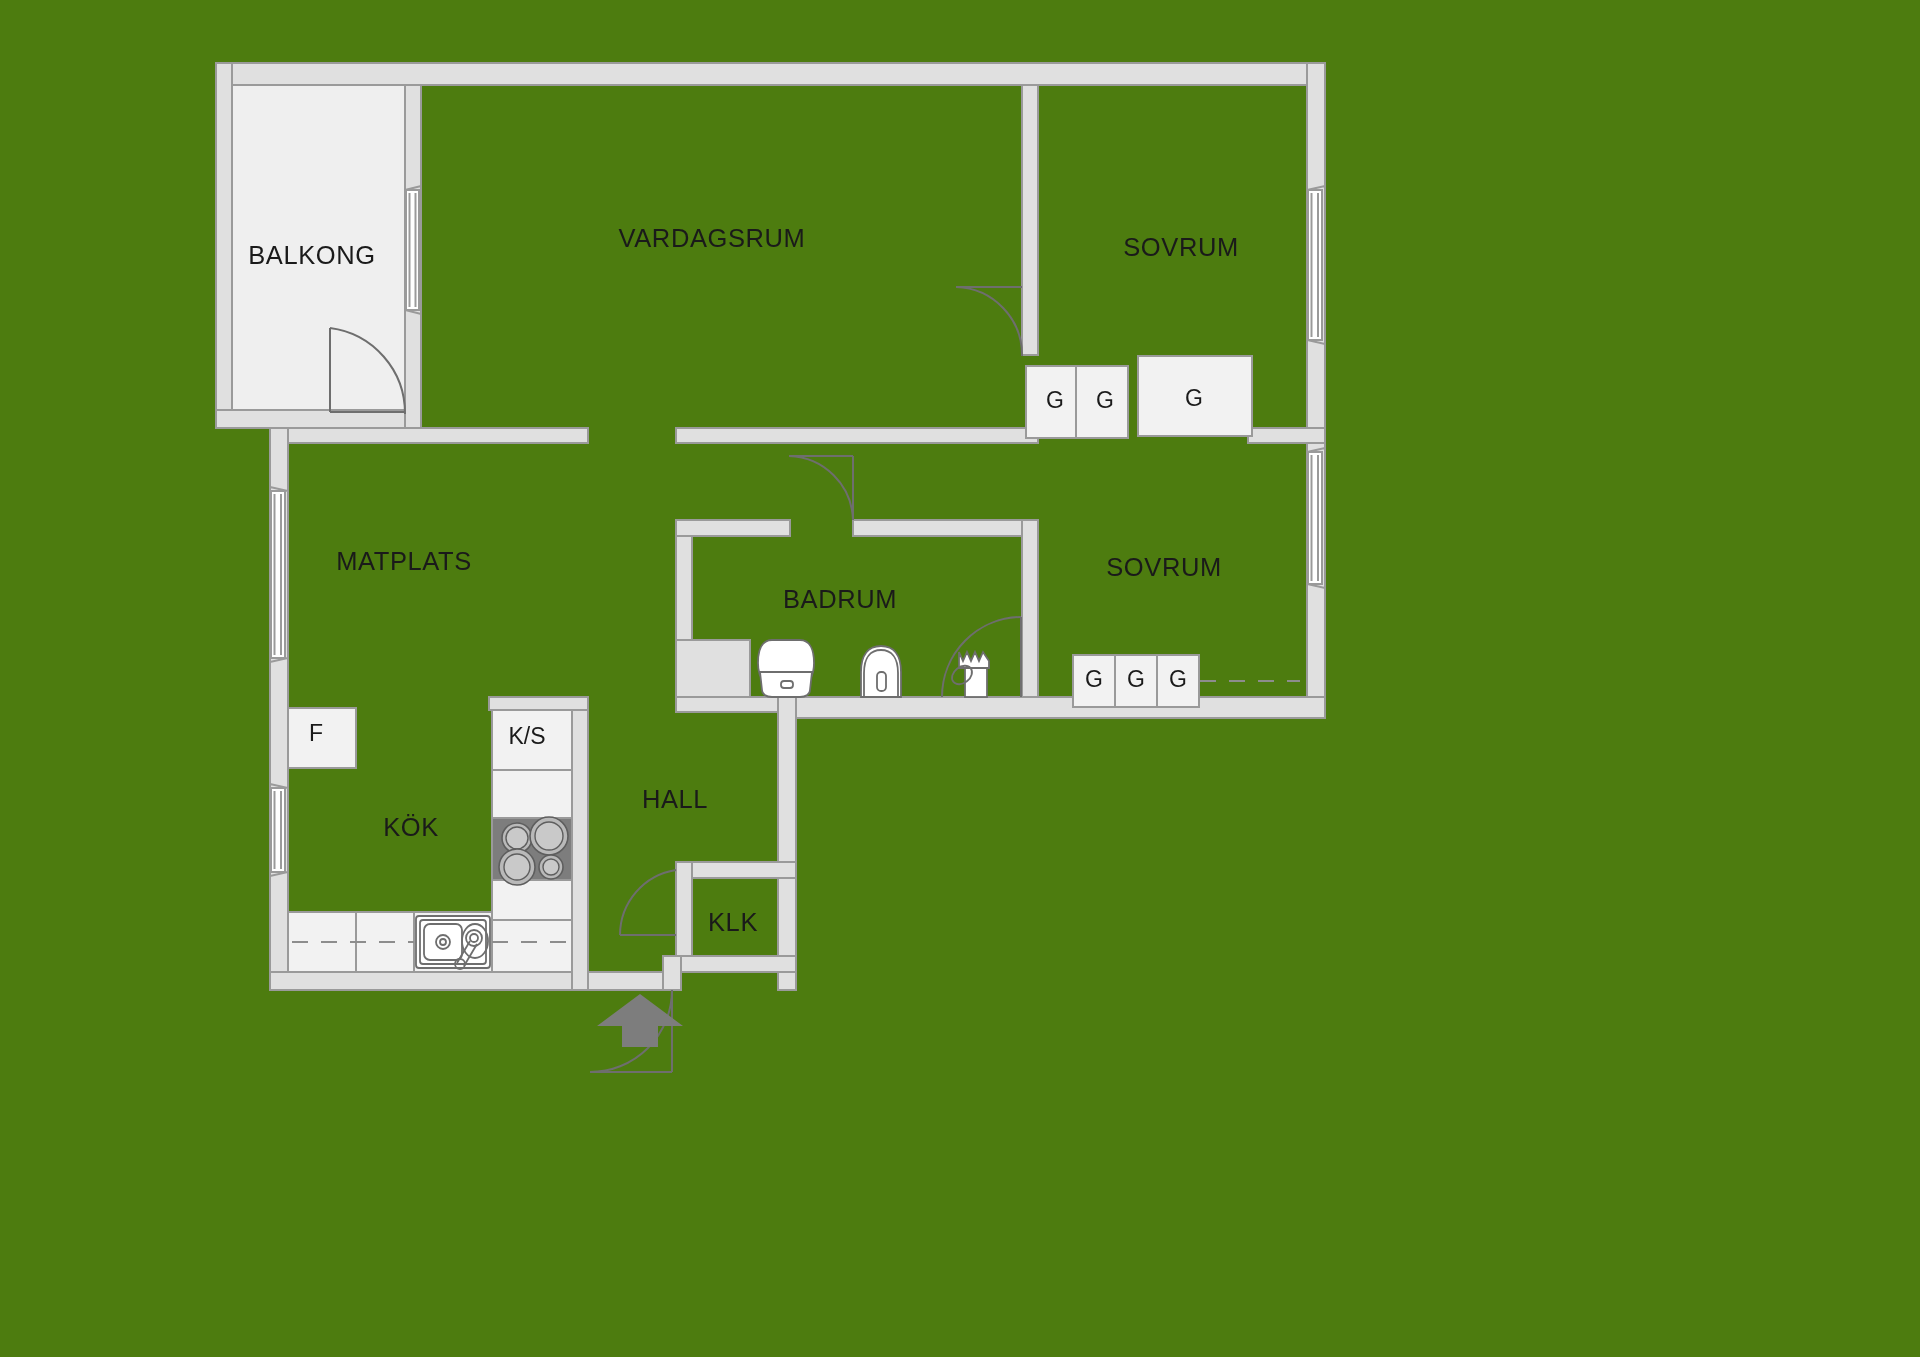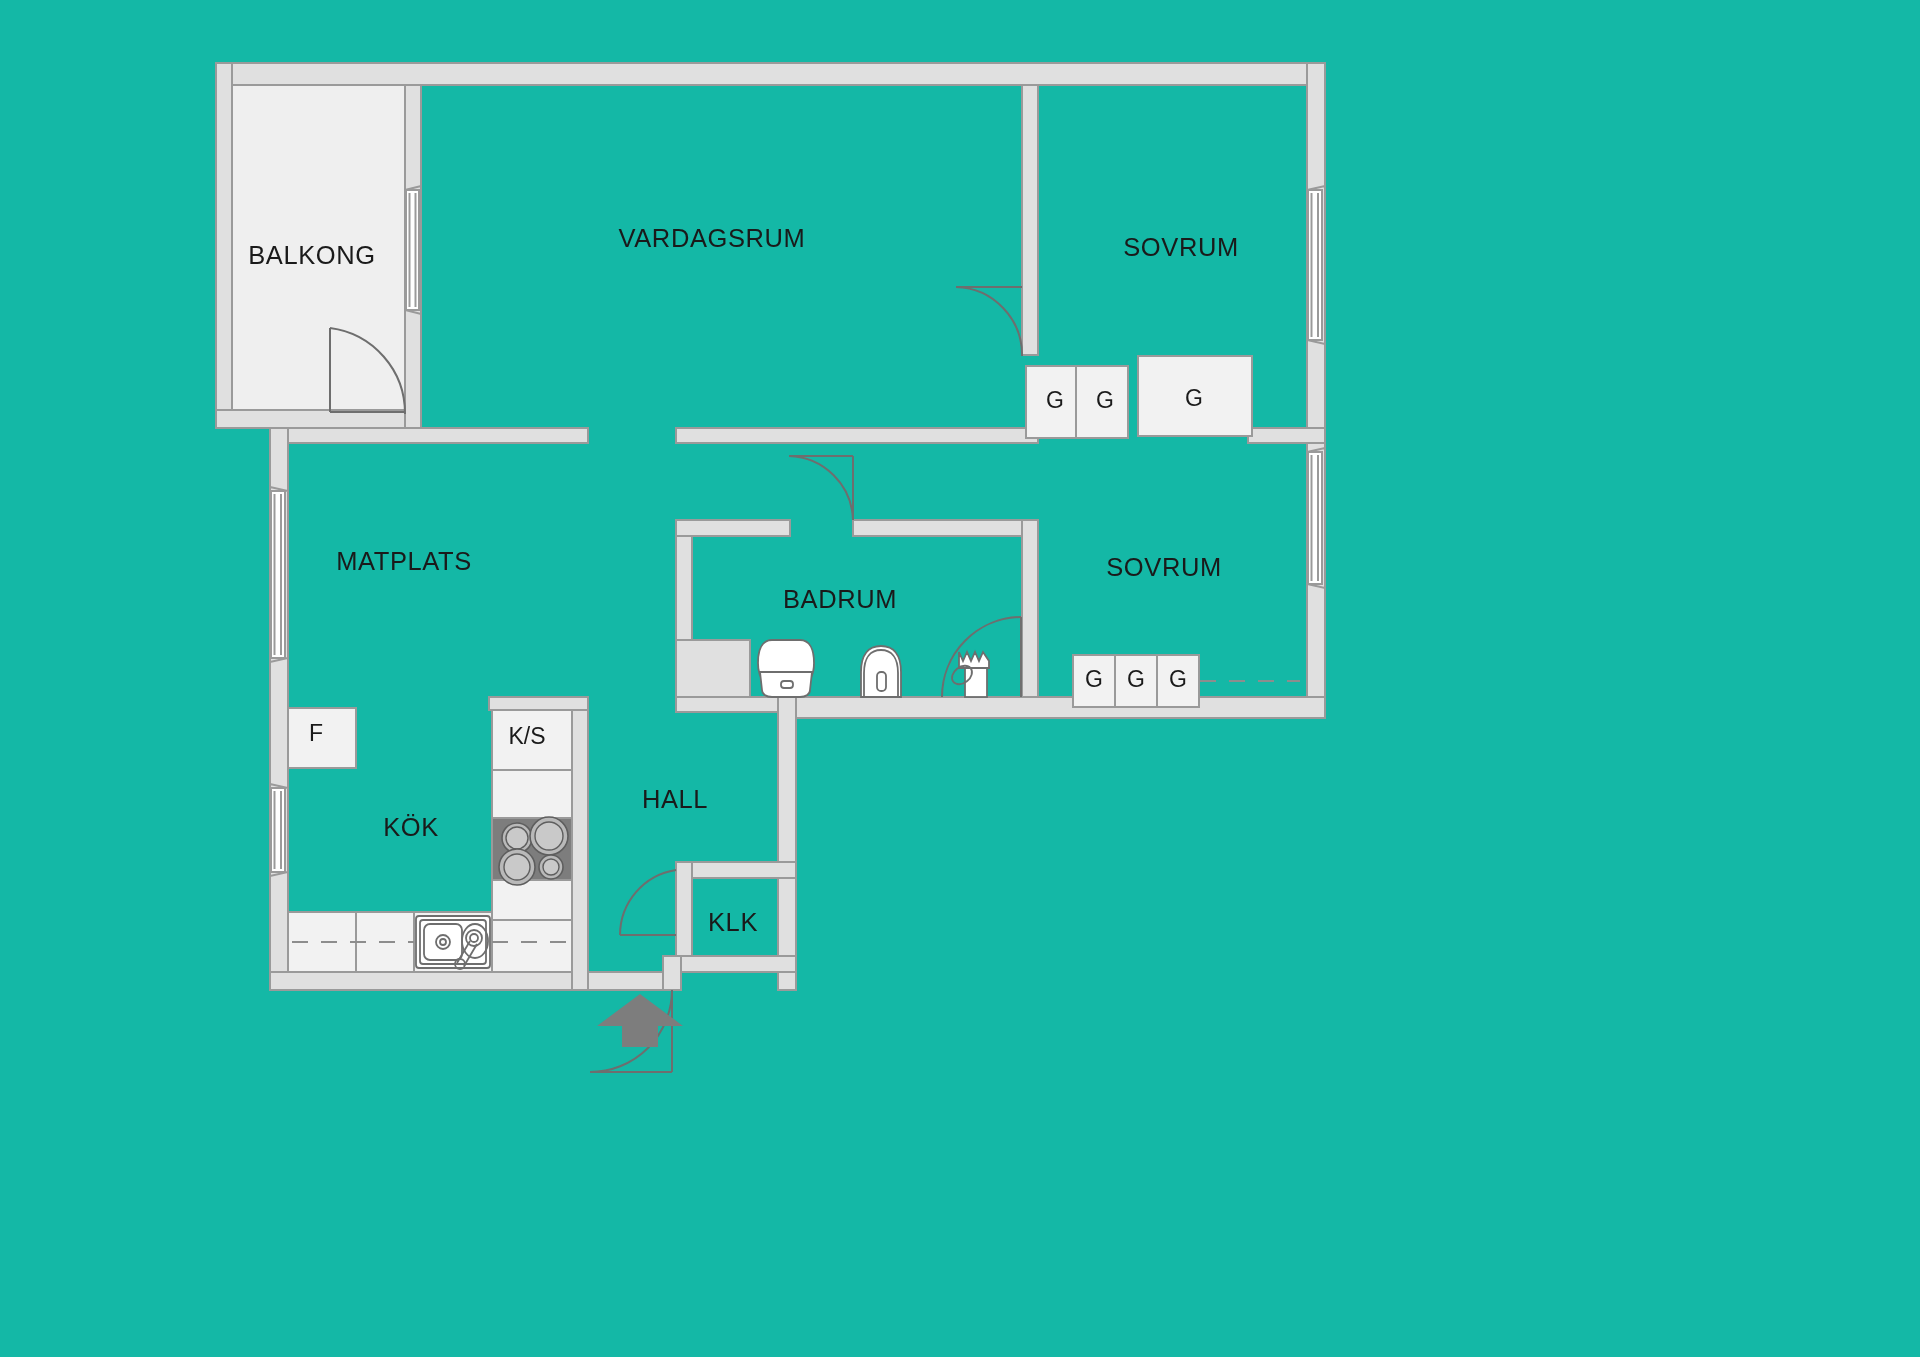--- a/index.html
+++ b/index.html
@@ -10,21 +10,21 @@
   body {
     width: 1920px;
     height: 1357px;
     font-family: "Liberation Sans", sans-serif;
     overflow: hidden;
   }
   #floorplan-root {
     position: relative;
     width: 1920px;
     height: 1357px;
-    background: #14b8a6;
+    background: #4d7c0f;
   }
   svg#plan {
     display: block;
     width: 1920px;
     height: 1357px;
   }
   .wall {
     fill: #e0e0e0;
     stroke: #9a9a9a;
     stroke-width: 2;

